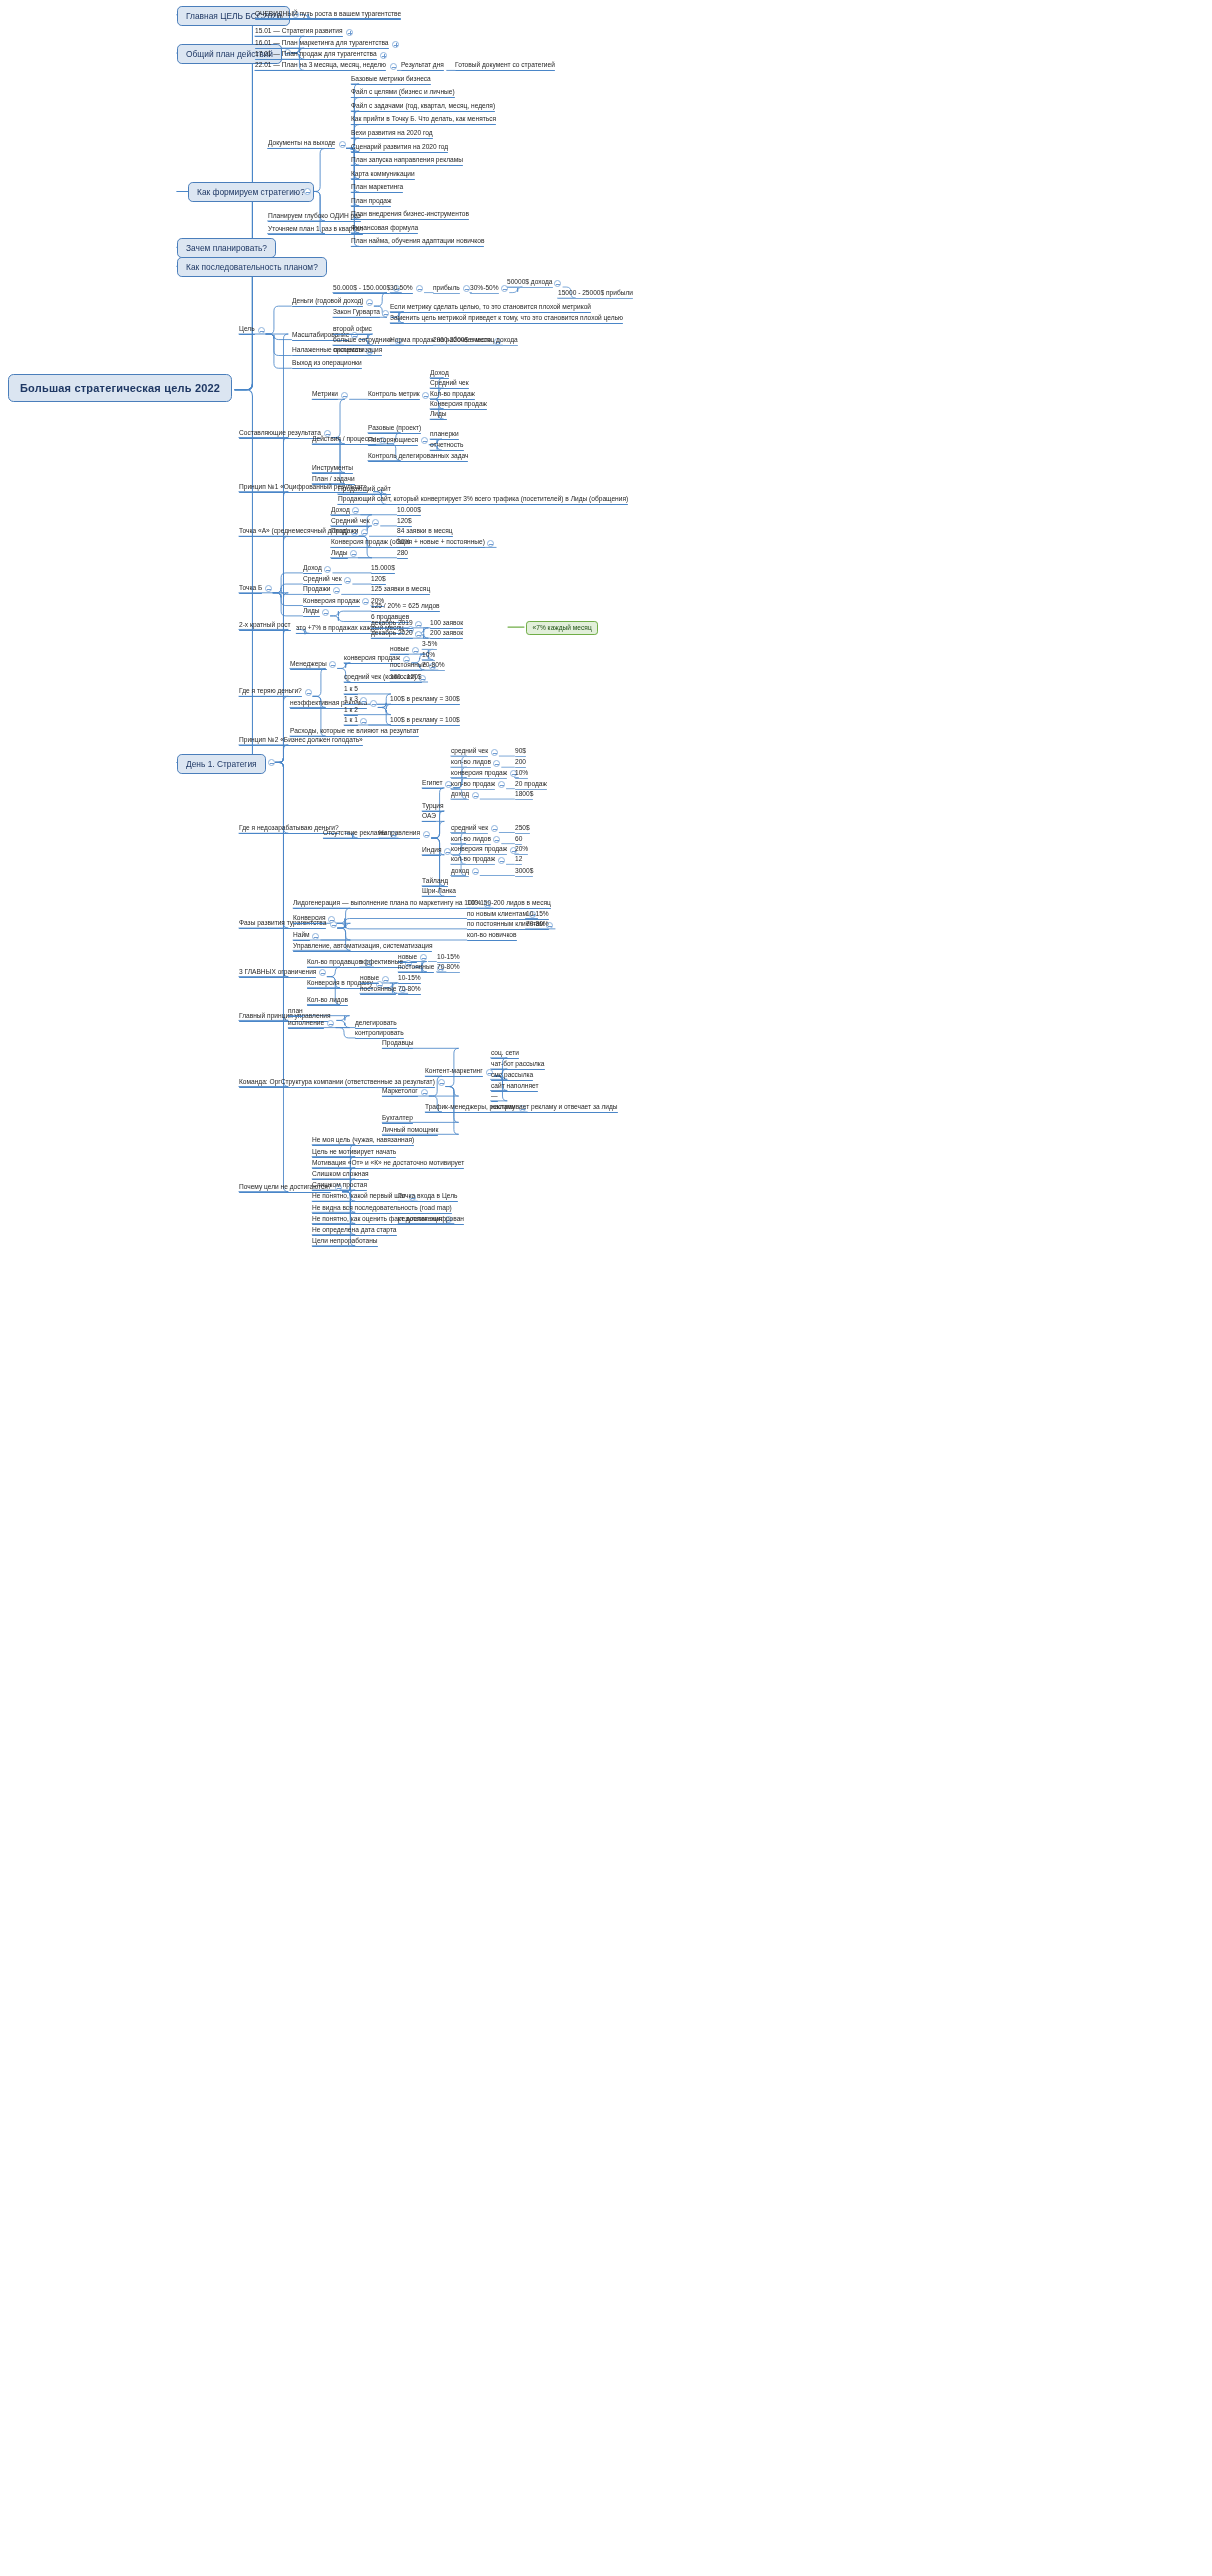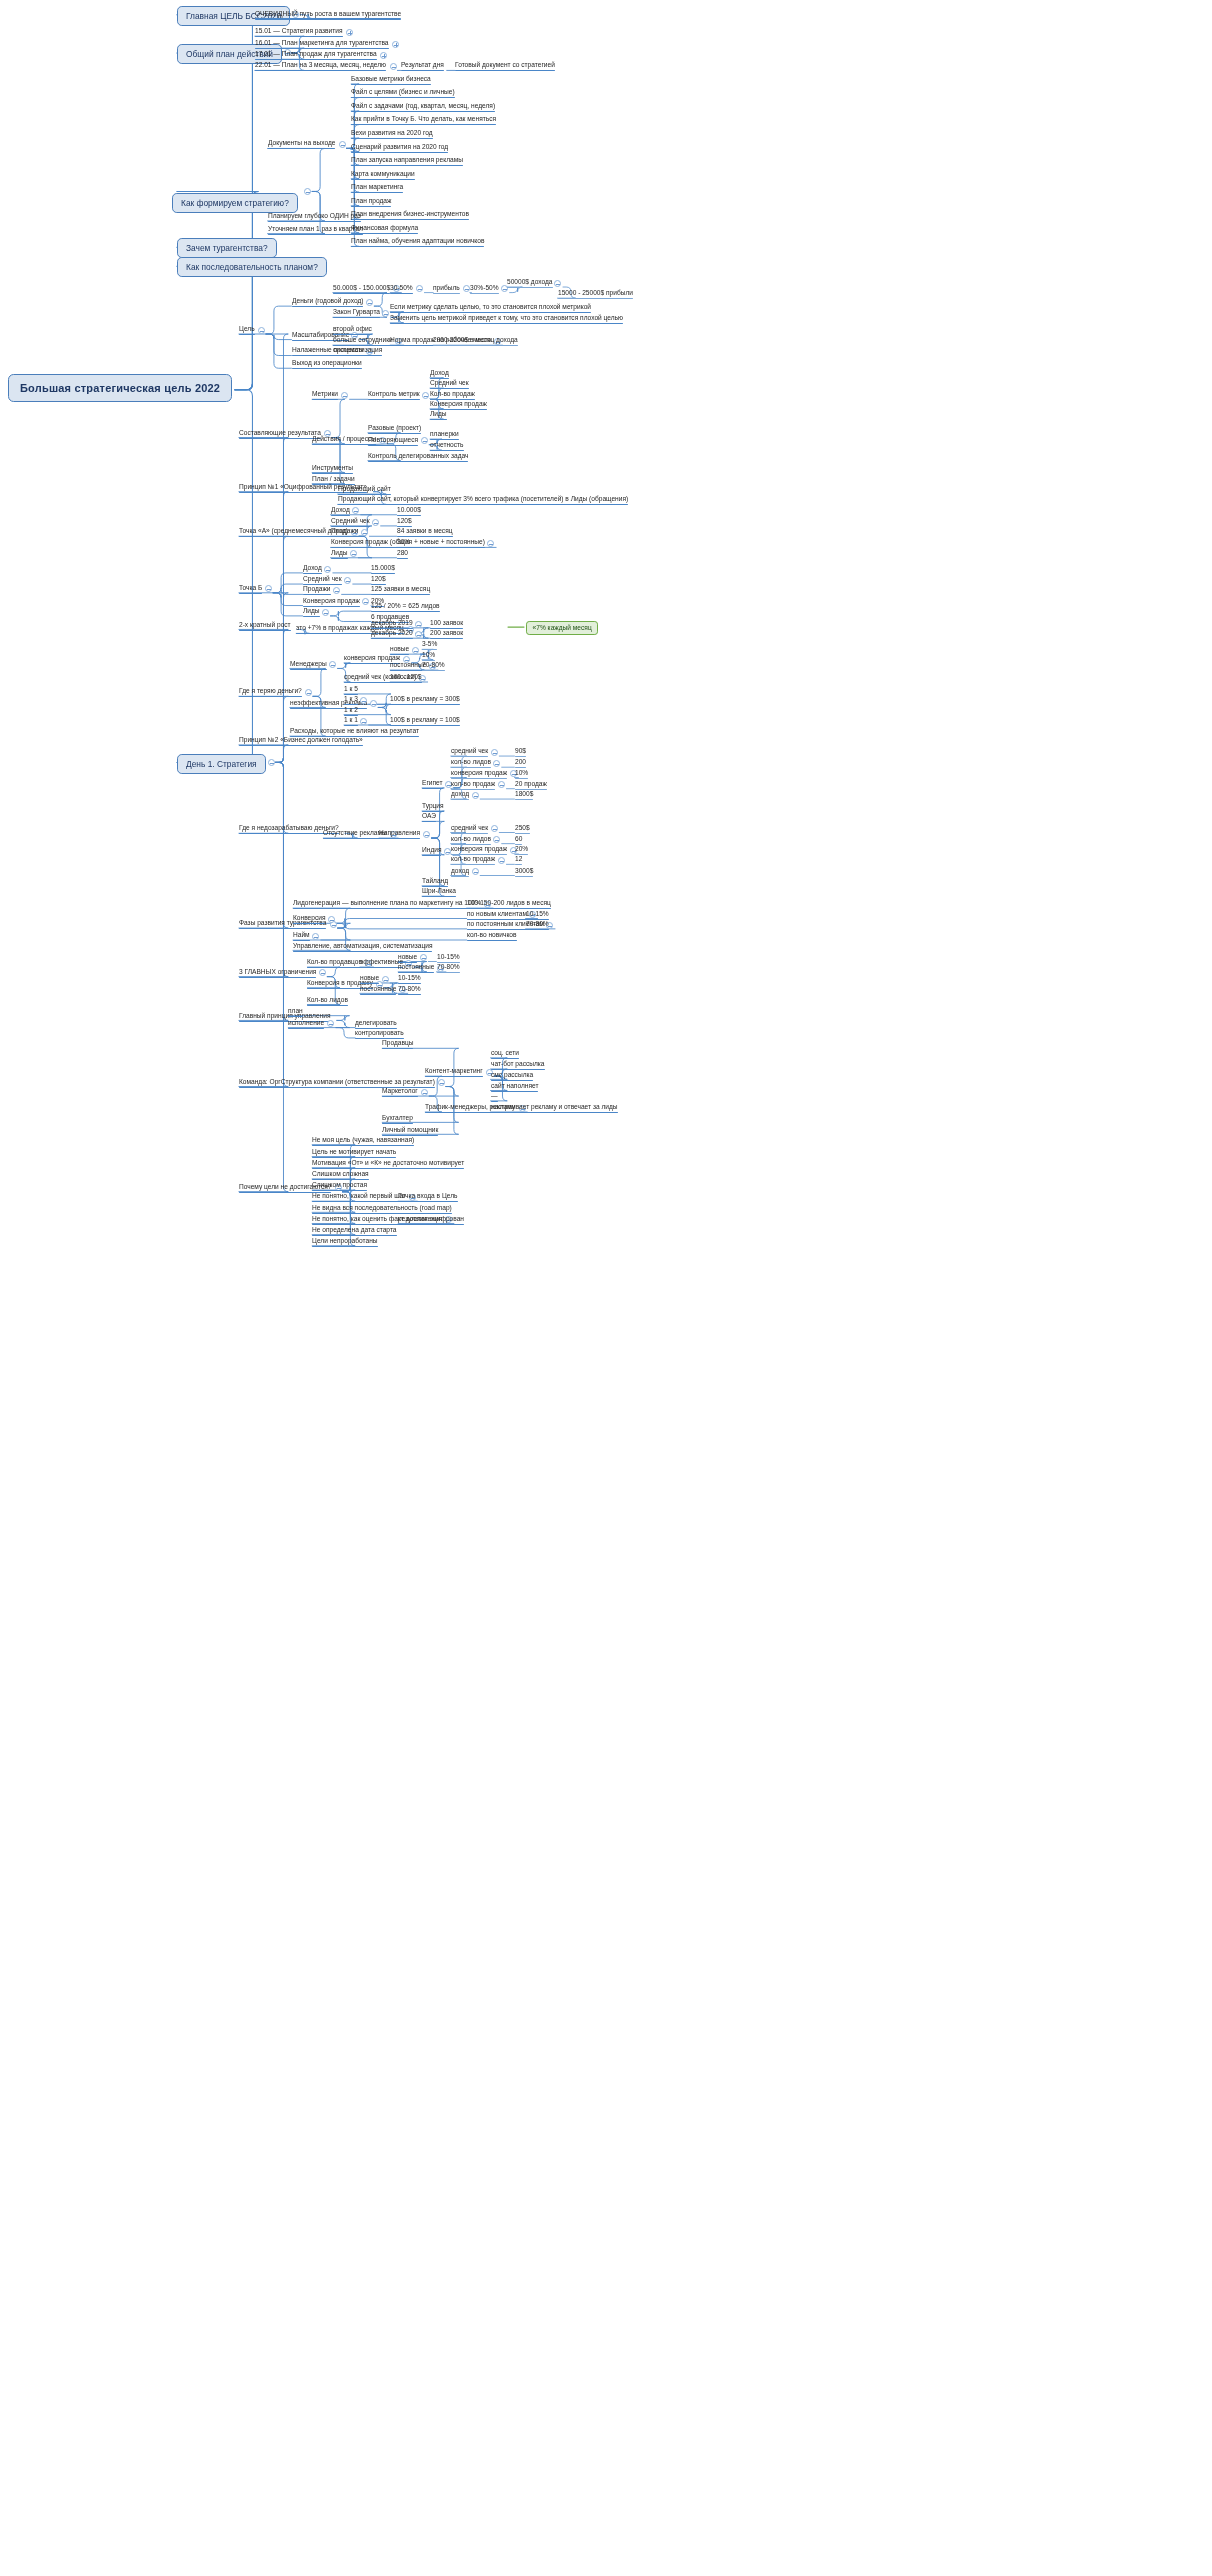--- a/index.html
+++ b/index.html
@@ -299,23 +299,23 @@
       <path d="M570,1536 L500,1536" fill="none" stroke="#4a86c8" stroke-width="1.05" stroke-linecap="round"></path>
       <path d="M430,1496 H434 Q440,1496 440,1502 V1544 Q440,1550 446,1550 H392" fill="none" stroke="#4a86c8" stroke-width="1.05" stroke-linecap="round"></path>
       <path d="M430,1496 H434 Q440,1496 440,1502 V1558 Q440,1564 446,1564 H392" fill="none" stroke="#4a86c8" stroke-width="1.05" stroke-linecap="round"></path>
     </svg>
   <div id="nodes">
       <div class="root" style="left: 8px; top: 374px;">Большая стратегическая цель 2022</div>
       <div class="n1" style="left: 177px; top: 5.6px;">Главная ЦЕЛЬ БСС2020</div>
       <div class="tog" style="left: 292px; top: 10.8px;"></div>
       <div class="n1" style="left: 177px; top: 44px;">Общий план действий</div>
       <div class="tog" style="left: 284px; top: 49px;"></div>
-      <div class="n1" style="left: 172px; top: 182px; margin-top: 11px;">Как формируем стратегию?</div>
+      <div class="n1" style="left: 188px; top: 182px;">Как формируем стратегию?</div>
       <div class="tog" style="left: 304px; top: 188px;"></div>
-      <div class="n1" style="left: 177px; top: 238px;">Зачем турагентства?</div>
+      <div class="n1" style="left: 177px; top: 238px;">Зачем планировать?</div>
       <div class="n1" style="left: 177px; top: 257px;">Как последовательность планом?</div>
       <div class="n1" style="left: 177px; top: 754px;">День 1. Стратегия</div>
       <div class="tog" style="left: 268px; top: 759px;"></div>
       <div class="nu thick" style="left: 255px; top: 9.6px;">ОЧЕВИДНЫЙ путь роста в вашем турагентстве</div>
       <div class="nu" style="left: 255px; top: 27px;">15.01 — Стратегия развития</div>
       <div class="tog plus" style="left: 346px; top: 29px;"></div>
       <div class="nu" style="left: 255px; top: 39px;">16.01 — План маркетинга для турагентства</div>
       <div class="tog plus" style="left: 392px; top: 41px;"></div>
       <div class="nu" style="left: 255px; top: 50px;">17.01 — План продаж для турагентства</div>
       <div class="tog plus" style="left: 380px; top: 52px;"></div>

